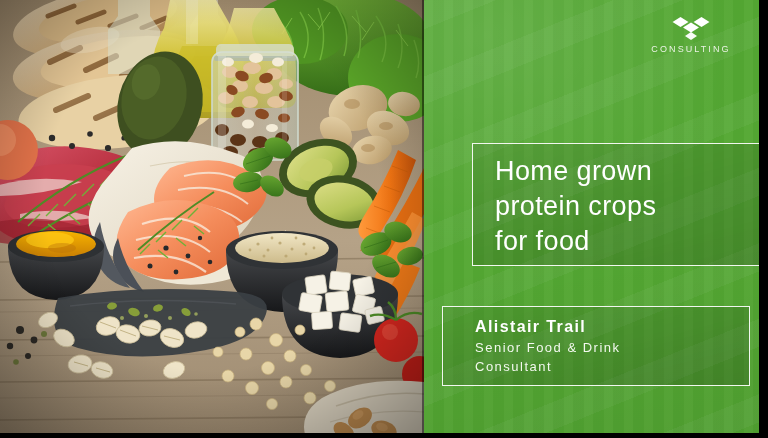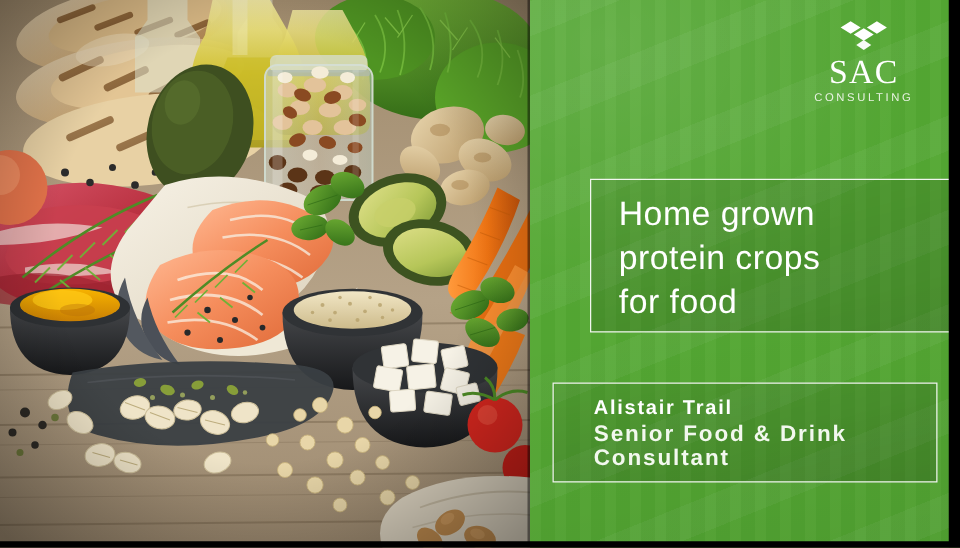--- a/index.html
+++ b/index.html
@@ -129,23 +129,23 @@
   }
   #author-name{
     color:#ffffff;
     font-size:16px;
     line-height:20px;
     font-weight:bold;
     letter-spacing:1.4px;
   }
   #author-role{
     color:#f2f8ee;
-    font-size:18px;
+    font-size:13px;
     line-height:19px;
-    font-weight:700;
+    font-weight:400;
     letter-spacing:1.5px;
     white-space:pre-line;
     margin-top:1px;
   }
 
   
   #edge-right{
     position:absolute; top:0; right:0;
     width:9px; height:438px;
     background:#000; z-index:9;
@@ -665,21 +665,20 @@
 
     <div id="logo">
       <svg class="mark" viewBox="0 0 42 24" aria-hidden="true">
         <g fill="#ffffff">
           <path d="M10.5 1 L18.5 6 L10.5 11 L2.5 6 Z"></path>
           <path d="M31.5 1 L39.5 6 L31.5 11 L23.5 6 Z"></path>
           <path d="M21 6.5 L29 11.5 L21 16.5 L13 11.5 Z"></path>
           <path d="M21 16 L27 20 L21 24 L15 20 Z" opacity=".96"></path>
         </g>
       </svg>
-      <span class="sac">SAC</span>
       <span class="consulting">CONSULTING</span>
     </div>
 
     <div class="frame" id="title-box">
       <div id="title-text">Home grown
 protein crops
 for food</div>
     </div>
 
     <div class="frame" id="author-box">

